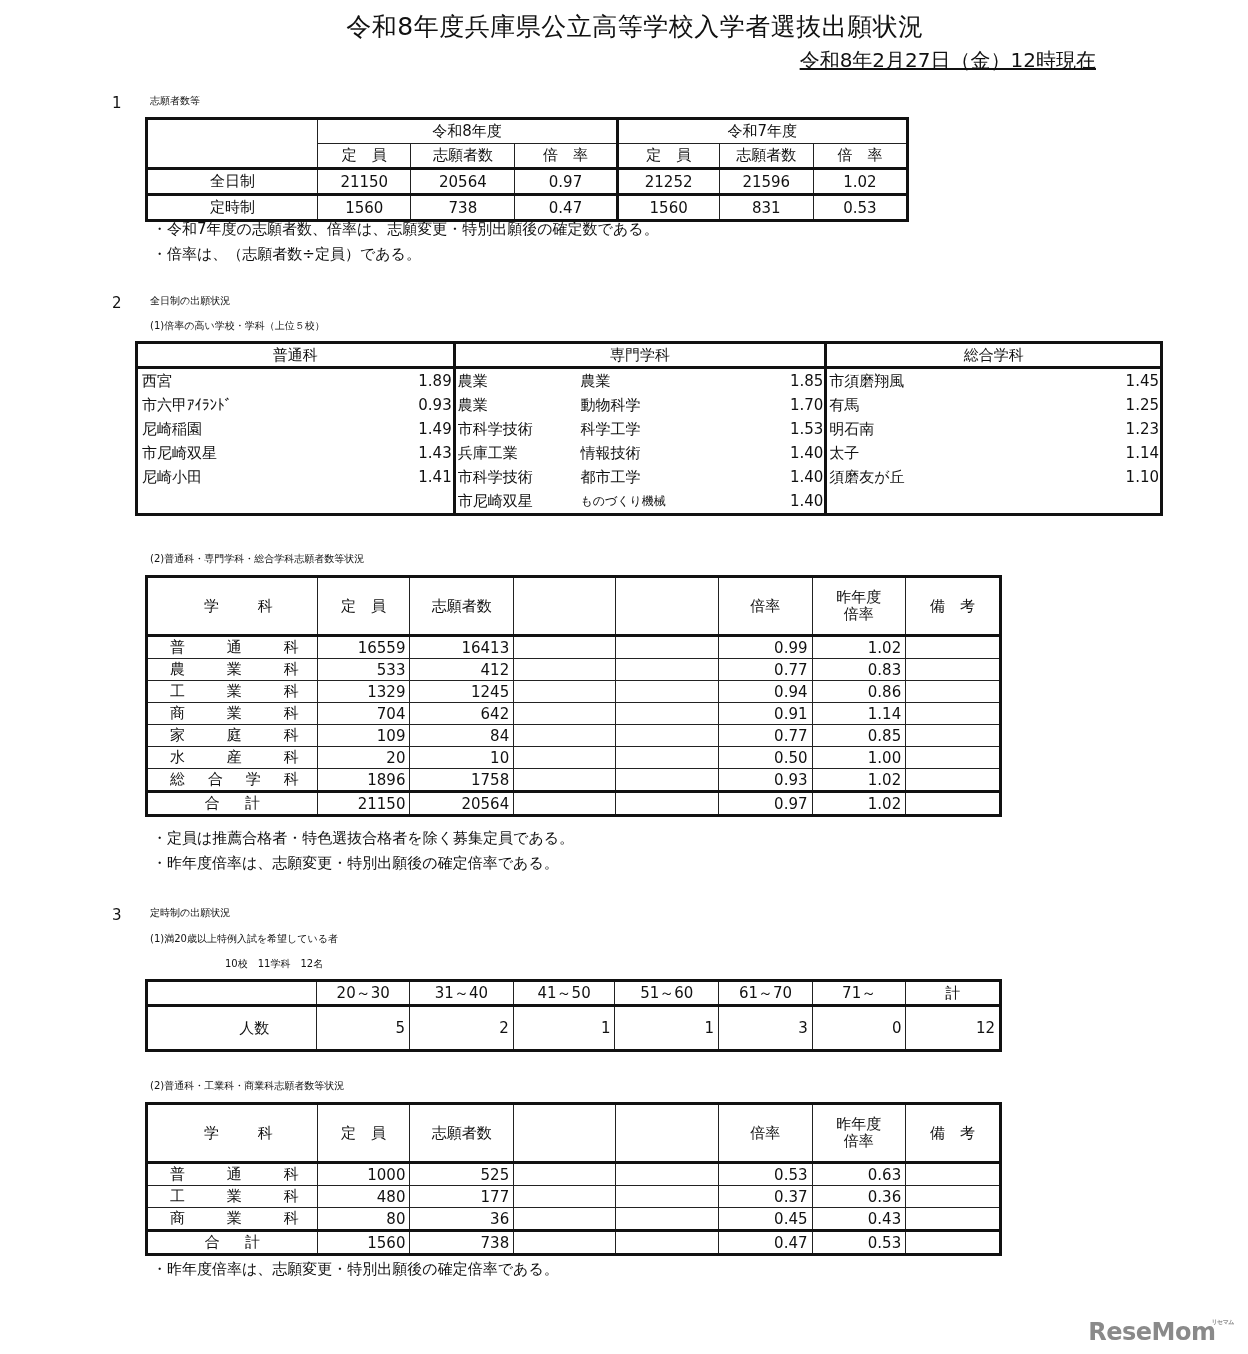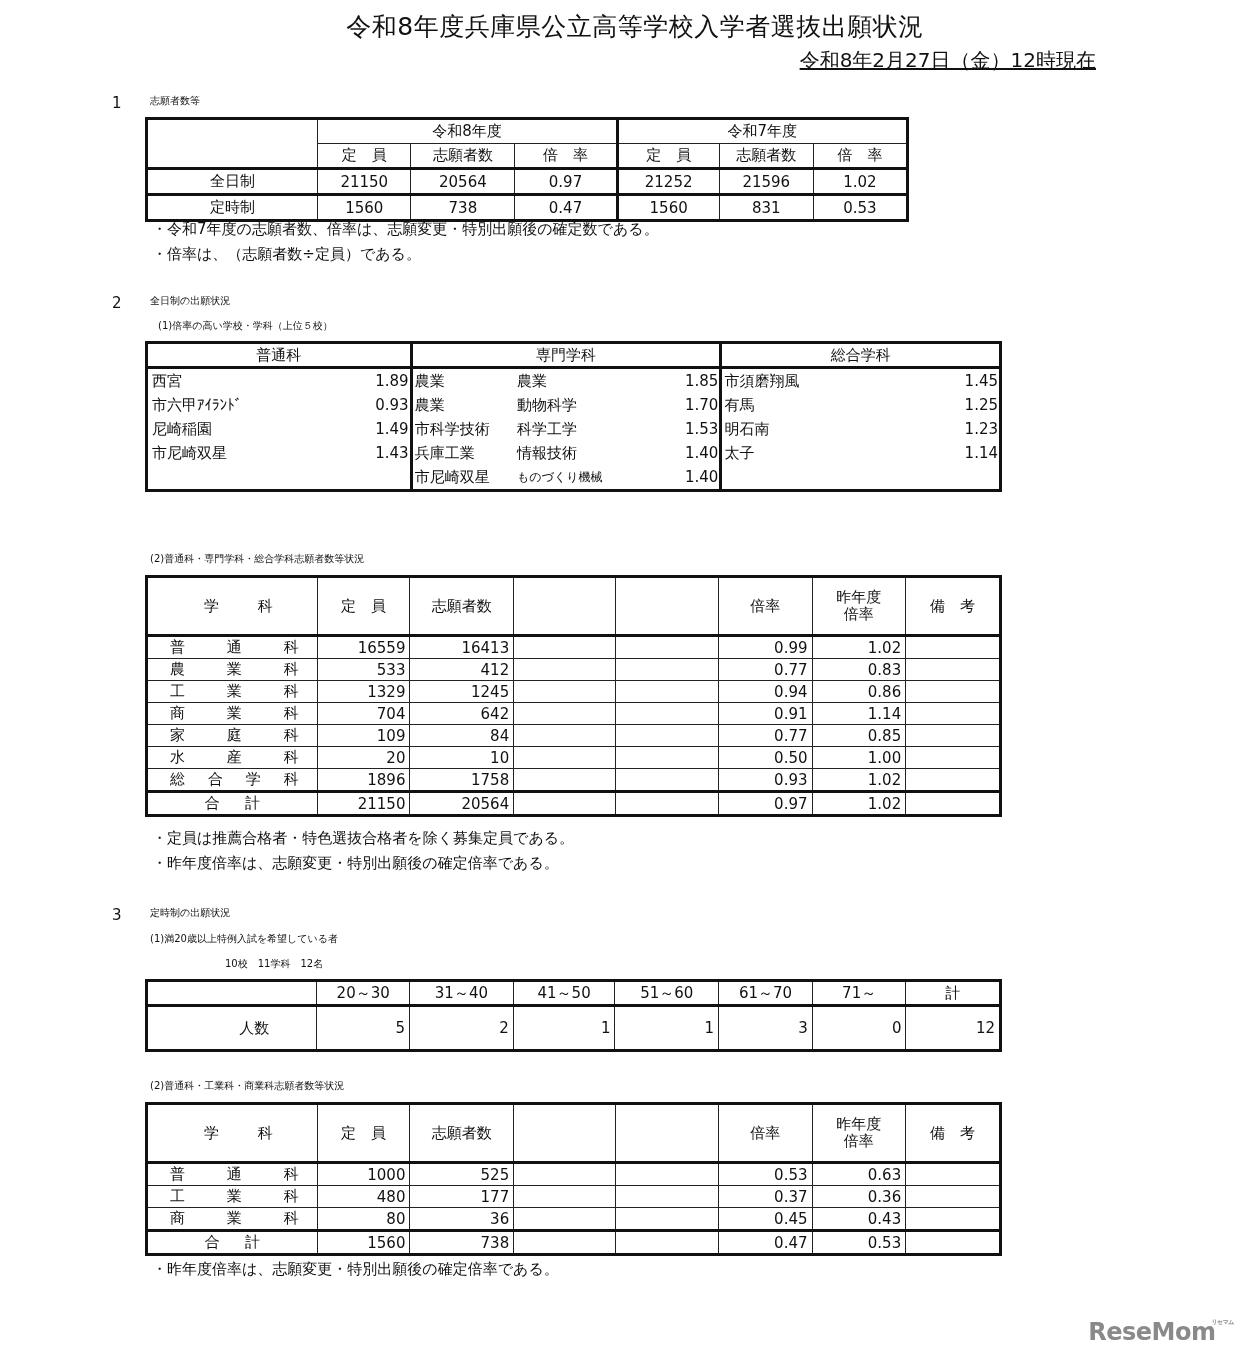--- a/index.html
+++ b/index.html
@@ -16,21 +16,21 @@
   .c { text-align:center; }
   .r { text-align:right; }
   .l { text-align:left; }
   .thick-all { border:3px solid #111; }
   
   #t1 { left:145px; top:117px; width:764px; }
   #t1 td { height:23px; }
   #t1 .bt { border-top:3px solid #111; }
   #t1 .bl { border-left:3px solid #111; }
   
-  #t2 { left:145px; top:341px; width:857px; }
+  #t2 { left:135px; top:341px; width:1028px; }
   #t2 td { height:24px; border-top:none; border-bottom:none; }
   #t2 .hdr td { border-bottom:3px solid #111; border-top:3px solid #111; height:22px; }
   #t2 .grp { border-left:3px solid #111; }
   #t2 .last td { border-bottom:3px solid #111; }
   #t2 td.sm { font-size:12px; }
   
   .t-dept { left:145px; width:857px; }
   .t-dept td { height:21px; }
   .t-dept .hdr td { height:56px; border-bottom:3px solid #111; border-top:3px solid #111; }
   .t-dept .total td { border-top:3px solid #111; border-bottom:3px solid #111; }
@@ -102,21 +102,21 @@
     <td class="c bt">0.53</td>
   </tr>
 </tbody>
   </table>
 
 <div class="abs note" style="left:152px;top:220px;">・令和7年度の志願者数、倍率は、志願変更・特別出願後の確定数である。</div>
 <div class="abs note" style="left:152px;top:245px;">・倍率は、（志願者数÷定員）である。</div>
 
 <div class="abs secnum" style="left:112px;top:294px;">2</div>
 <div class="abs sectitle" style="left:150px;top:294px;">全日制の出願状況</div>
-<div class="abs sectitle" style="left:150px;top:319px;margin-left:8px;">(1)倍率の高い学校・学科（上位５校）</div>
+<div class="abs sectitle" style="left:150px;top:319px;">(1)倍率の高い学校・学科（上位５校）</div>
 
 <table id="t2" class="thick-all">
   <colgroup>
     <col style="width:225px">
       <col style="width:40px">
     <col style="width:102px">
       <col style="width:128px">
       <col style="width:80px">
     <col style="width:240px">
       <col style="width:40px">
@@ -156,20 +156,29 @@
   </tr>
   <tr>
     <td class="l" style="border-right:none">市尼崎双星</td>
     <td class="r" style="border-left:none;padding-right:1px">1.43</td>
     <td class="l grp" style="border-right:none;padding-left:2px">兵庫工業</td>
     <td class="l" style="border-left:none;border-right:none">情報技術</td>
     <td class="r" style="border-left:none;padding-right:1px">1.40</td>
     <td class="l grp" style="border-right:none;padding-left:2px">太子</td>
     <td class="r" style="border-left:none;padding-right:1px">1.14</td>
   </tr>
+  <tr>
+    <td class="l" style="border-right:none">尼崎小田</td>
+    <td class="r" style="border-left:none;padding-right:1px">1.41</td>
+    <td class="l grp" style="border-right:none;padding-left:2px">市科学技術</td>
+    <td class="l" style="border-left:none;border-right:none">都市工学</td>
+    <td class="r" style="border-left:none;padding-right:1px">1.40</td>
+    <td class="l grp" style="border-right:none;padding-left:2px">須磨友が丘</td>
+    <td class="r" style="border-left:none;padding-right:1px">1.10</td>
+  </tr>
   <tr class="last">
     <td class="l" style="border-right:none"></td>
     <td class="r" style="border-left:none;padding-right:1px"></td>
     <td class="l grp" style="border-right:none;padding-left:2px">市尼崎双星</td>
     <td class="l sm" style="border-left:none;border-right:none">ものづくり機械</td>
     <td class="r" style="border-left:none;padding-right:1px">1.40</td>
     <td class="l grp" style="border-right:none;padding-left:2px"></td>
     <td class="r" style="border-left:none;padding-right:1px"></td>
   </tr>
 </tbody>

